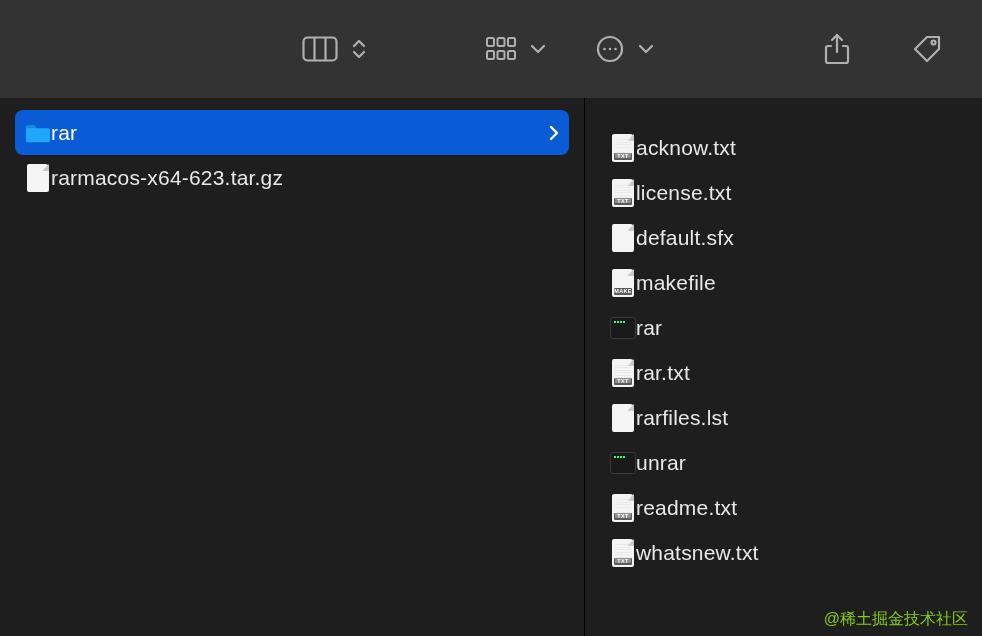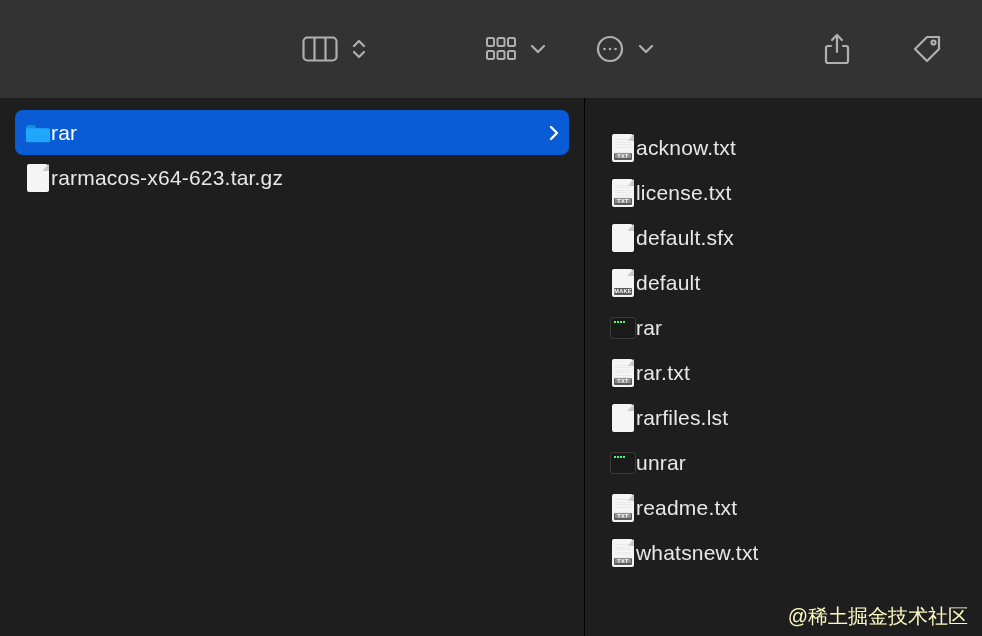--- a/index.html
+++ b/index.html
@@ -76,22 +76,22 @@
     }
     .chevron {
       color: #ffffff;
       display: flex;
       align-items: center;
     }
     .watermark {
       position: absolute;
       bottom: 6px;
       right: 14px;
-      color: #fef9c3;
-      font-size: 20px;
+      color: #84cc16;
+      font-size: 16px;
     }
     
     .doc-icon {
       width: 22px;
       height: 28px;
       background: #f5f5f5;
       border-radius: 2px 4px 2px 2px;
       position: relative;
       box-shadow: 0 0 1px rgba(0,0,0,0.4);
     }
@@ -262,21 +262,21 @@
           <span class="doc-icon"></span>
         </span>
       <span class="file-label">default.sfx</span>
     </div>
     <div class="file-row">
       <span class="file-icon">
           <span class="doc-icon">
             <span class="badge">MAKE</span>
           </span>
         </span>
-      <span class="file-label">default</span>
+      <span class="file-label">makefile</span>
     </div>
     <div class="file-row">
       <span class="file-icon">
           <span class="exec-icon"></span>
         </span>
       <span class="file-label">rar</span>
     </div>
     <div class="file-row">
       <span class="file-icon">
           <span class="doc-icon plain">

